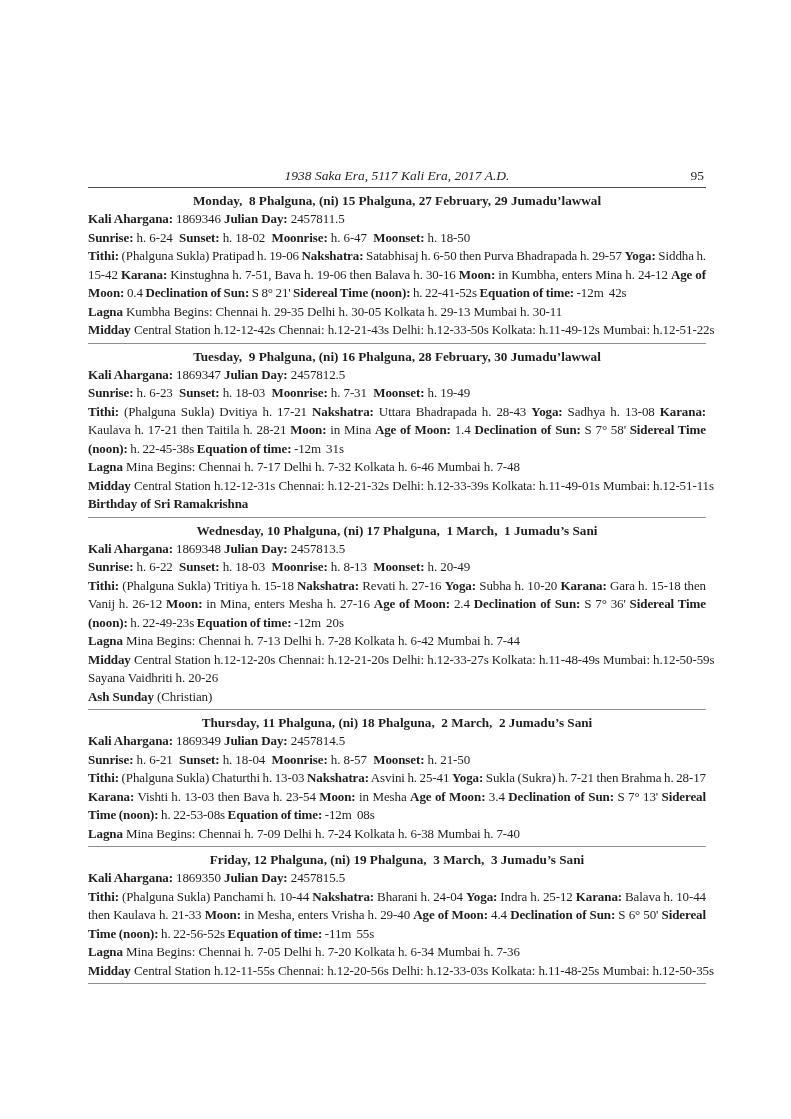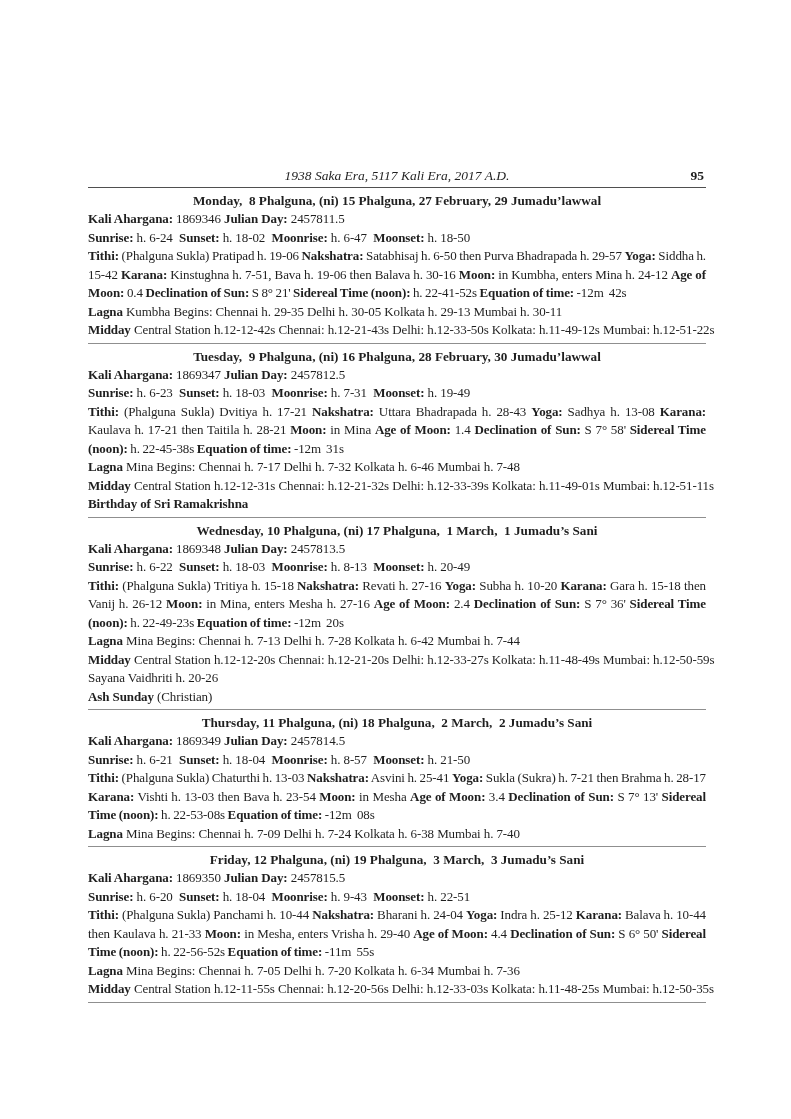--- a/index.html
+++ b/index.html
@@ -27,21 +27,20 @@
   }
   .hdr .era {
     text-align: center;
     font-style: italic;
   }
   .hdr .pagenum {
     position: absolute;
     right: 2px;
     top: 0;
     font-style: normal;
-    font-weight: bold;
   }
   .header-rule {
     border: 0;
     border-top: 1.5px solid #4f4f4f;
     margin: 2px 0 0 0;
   }
   .sep {
     border-top: 1px solid #8f8f8f;
     height: 0;
   }
@@ -115,21 +114,20 @@
     <p class="line c"><b>Kali Ahargana:</b> 1869349 <b>Julian Day:</b> 2457814.5</p>
     <p class="line c"><b>Sunrise:</b> h. 6-21&nbsp; <b>Sunset:</b> h. 18-04&nbsp; <b>Moonrise:</b> h. 8-57&nbsp; <b>Moonset:</b> h. 21-50</p>
     <p class="line j"><b>Tithi:</b> (Phalguna Sukla) Chaturthi h. 13-03 <b>Nakshatra:</b> Asvini h. 25-41 <b>Yoga:</b> Sukla (Sukra) h. 7-21 then Brahma h. 28-17 <b>Karana:</b> Vishti h. 13-03 then Bava h. 23-54 <b>Moon:</b> in Mesha <b>Age of Moon:</b> 3.4 <b>Declination of Sun:</b> S 7° 13' <b>Sidereal Time (noon):</b> h. 22-53-08s <b>Equation of time:</b> -12m&nbsp; 08s</p>
     <p class="line c"><b>Lagna</b> Mina Begins: Chennai h. 7-09 Delhi h. 7-24 Kolkata h. 6-38 Mumbai h. 7-40</p>
   </section>
   <div class="sep"></div>
 
   <section class="day">
     <h2 class="day-title">Friday, 12 Phalguna, (ni) 19 Phalguna,&nbsp; 3 March,&nbsp; 3 Jumadu’s Sani</h2>
     <p class="line c"><b>Kali Ahargana:</b> 1869350 <b>Julian Day:</b> 2457815.5</p>
-    <p class="line c"><b>Sunrise:</b> h. 6-20&nbsp; <b>Sunset:</b> h. 18-04&nbsp; <b>Moonrise:</b> h. 9-43&nbsp; <b>Moonset:</b> h. 22-51</p>
     <p class="line j"><b>Tithi:</b> (Phalguna Sukla) Panchami h. 10-44 <b>Nakshatra:</b> Bharani h. 24-04 <b>Yoga:</b> Indra h. 25-12 <b>Karana:</b> Balava h. 10-44 then Kaulava h. 21-33 <b>Moon:</b> in Mesha, enters Vrisha h. 29-40 <b>Age of Moon:</b> 4.4 <b>Declination of Sun:</b> S 6° 50' <b>Sidereal Time (noon):</b> h. 22-56-52s <b>Equation of time:</b> -11m&nbsp; 55s</p>
     <p class="line c"><b>Lagna</b> Mina Begins: Chennai h. 7-05 Delhi h. 7-20 Kolkata h. 6-34 Mumbai h. 7-36</p>
     <p class="line c"><b>Midday</b> Central Station h.12-11-55s Chennai: h.12-20-56s Delhi: h.12-33-03s Kolkata: h.11-48-25s Mumbai: h.12-50-35s</p>
   </section>
   <div class="sep"></div>
 </div>
 
   </div>
 </div>
 

